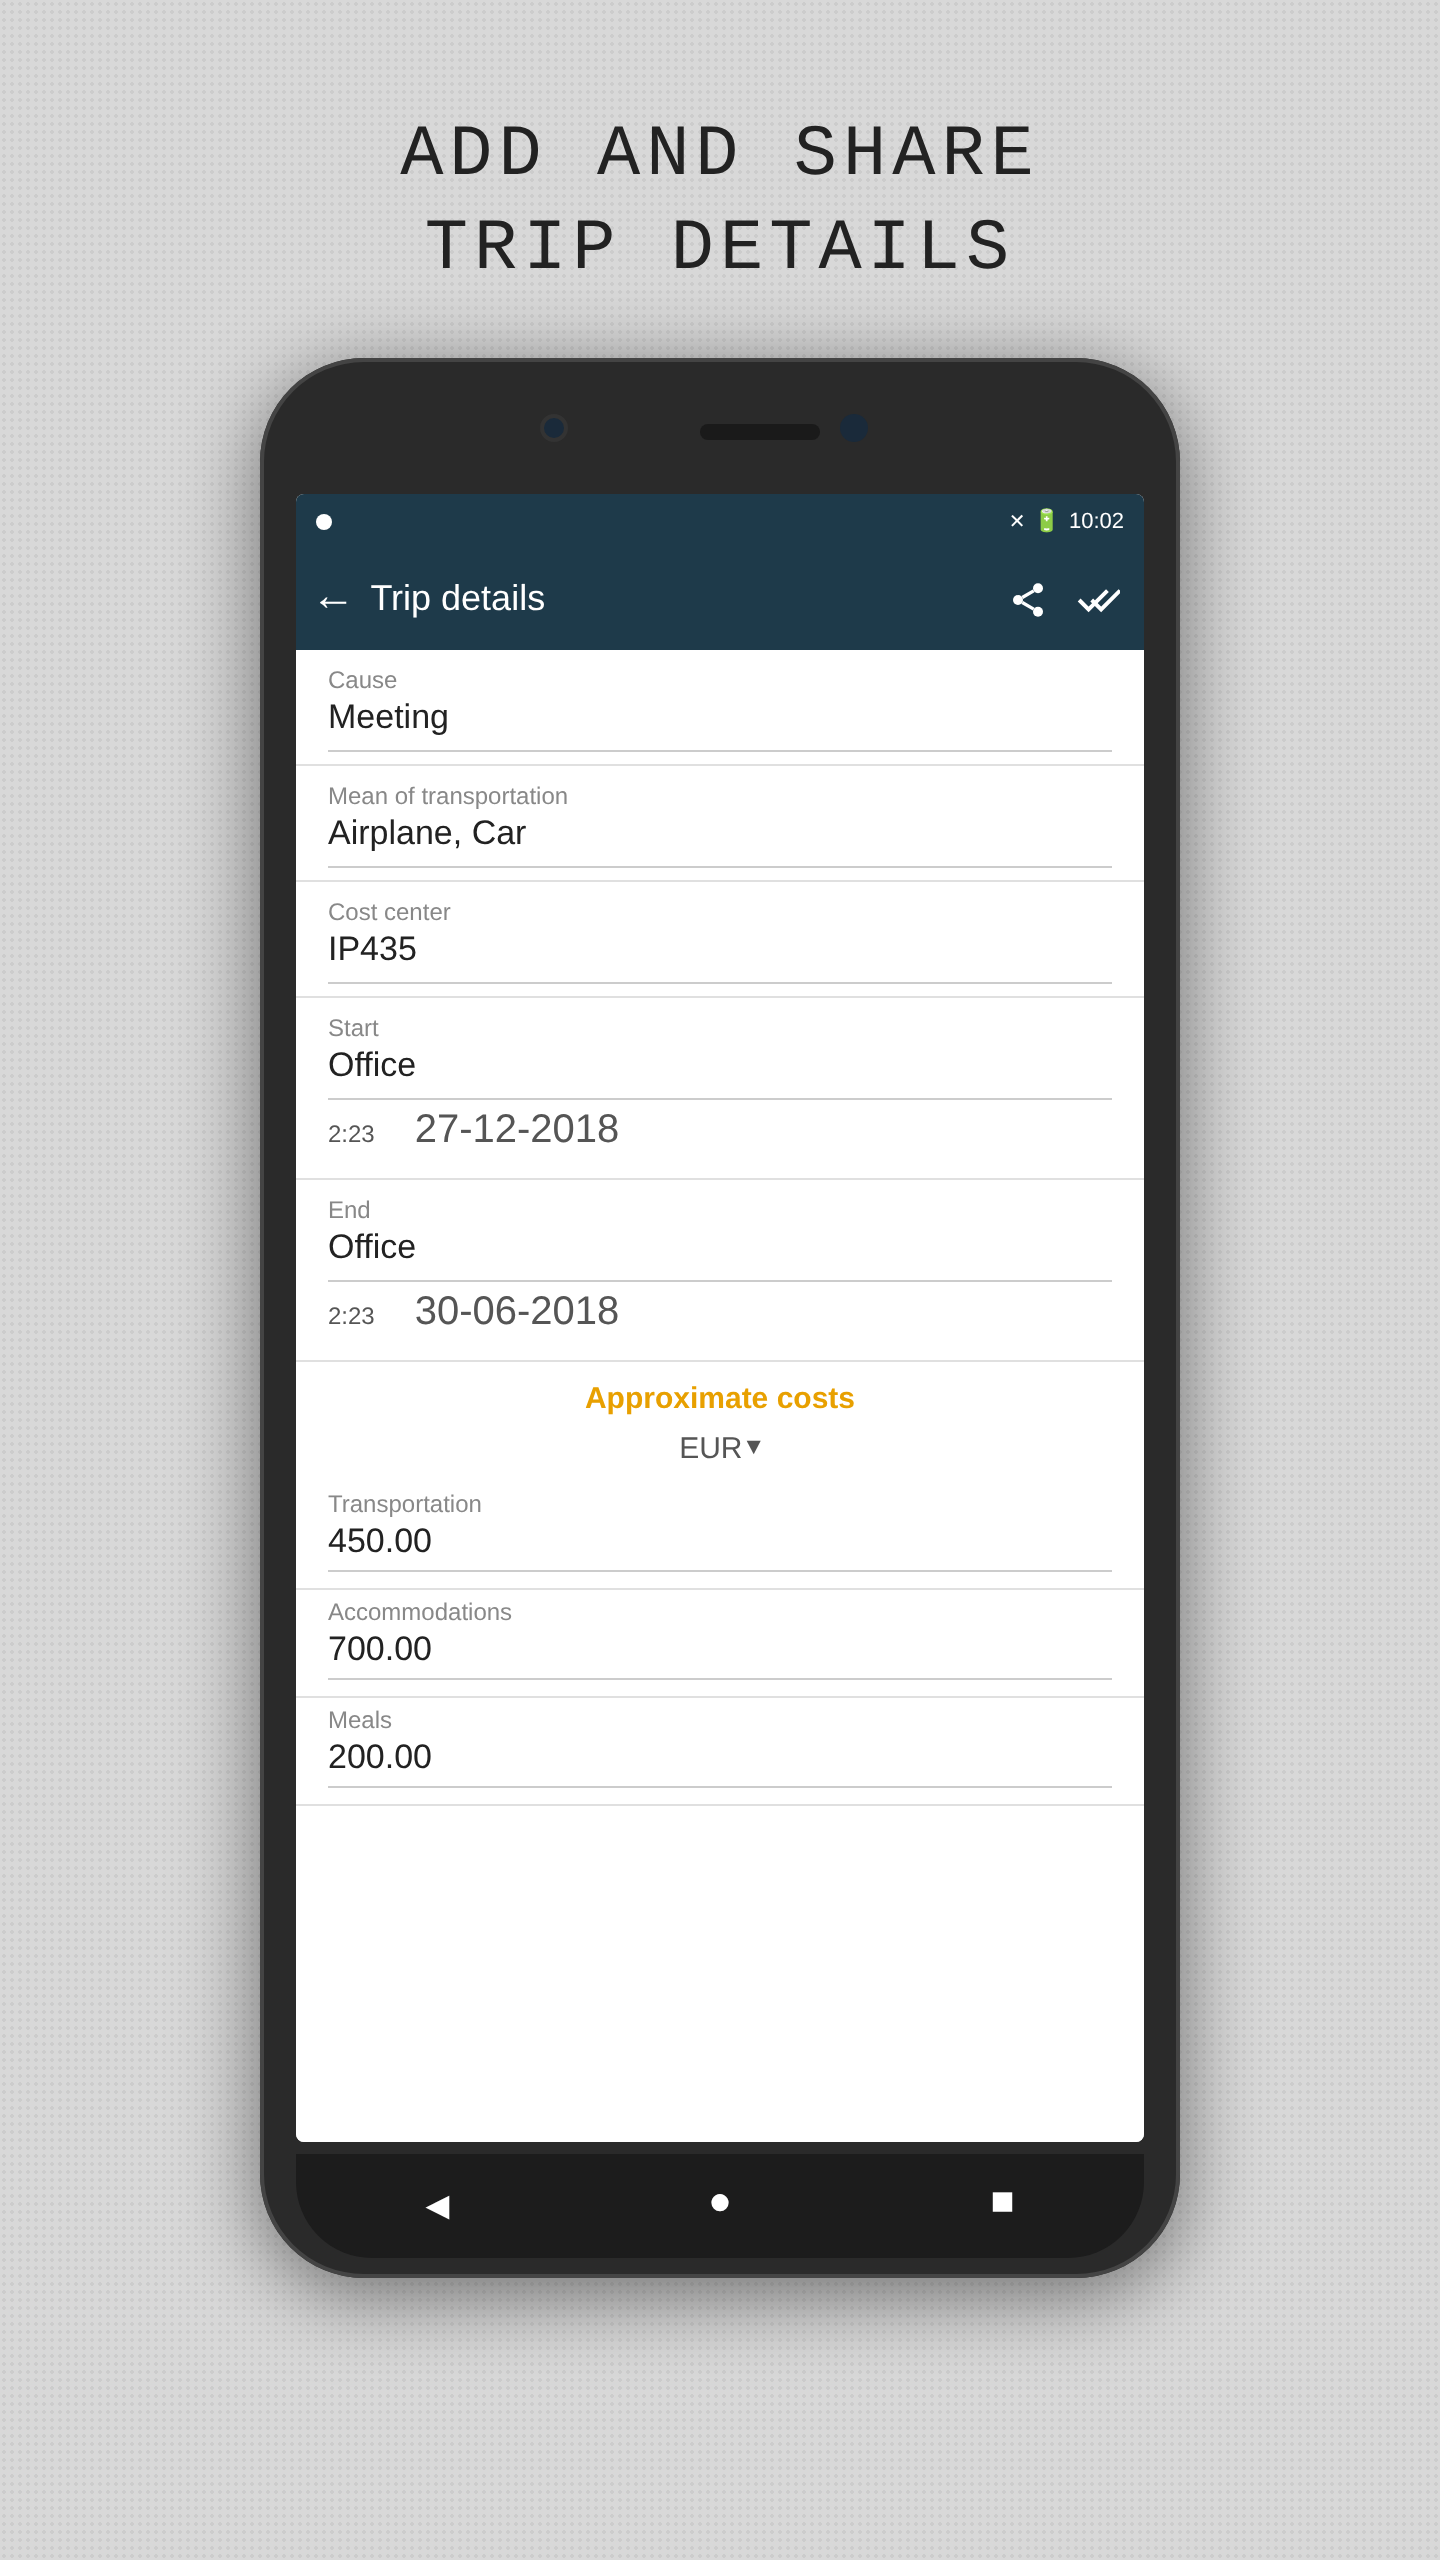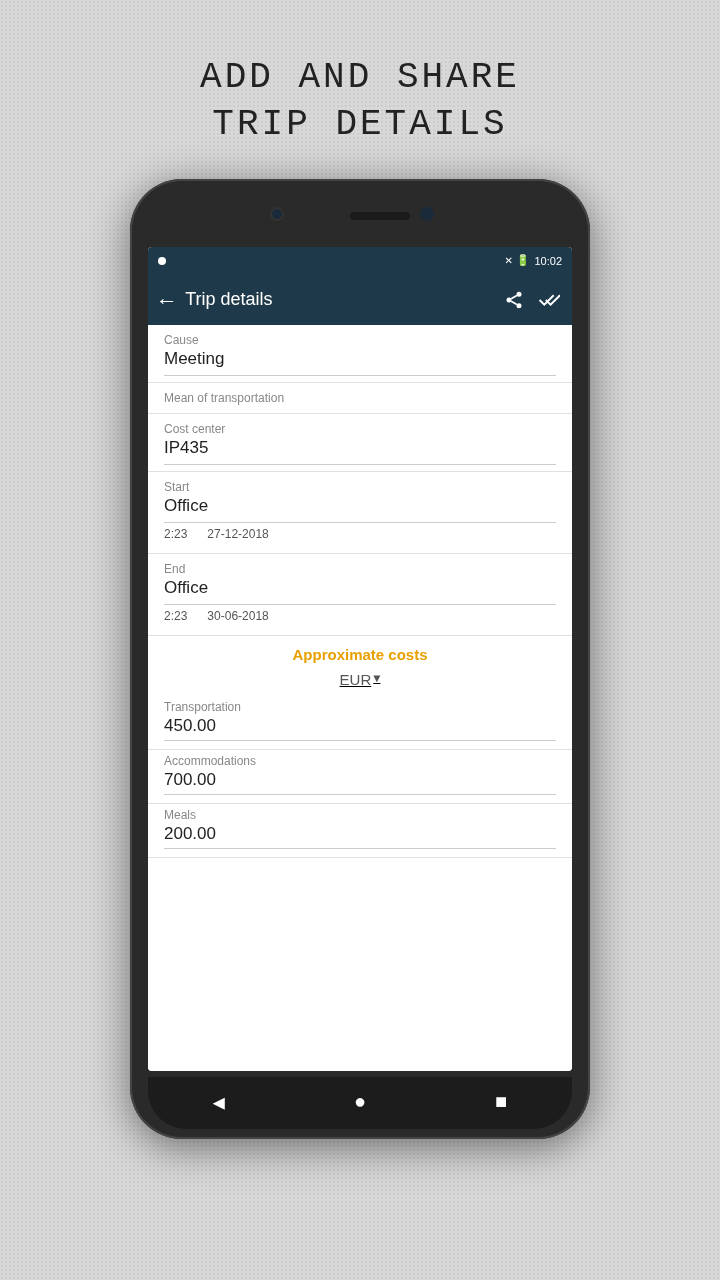--- a/index.html
+++ b/index.html
@@ -225,21 +225,21 @@
       padding: 4px 0 6px 0;
     }
 
     .datetime-time {
       font-size: 12px;
       color: #555;
       font-family: Arial, sans-serif;
     }
 
     .datetime-date {
-      font-size: 12px;
+      font-size: 20px;
       color: #555;
       font-family: Arial, sans-serif;
     }
 
     .approx-costs-row {
       display: flex;
       align-items: center;
       gap: 8px;
       padding: 10px 16px 8px 16px;
       background: #fff;
@@ -250,21 +250,20 @@
       font-size: 15px;
       color: #e8a000;
       font-family: Arial, sans-serif;
       font-weight: bold;
     }
 
     .currency-selector {
       display: flex;
       align-items: center;
       gap: 2px;
-      text-decoration: underline;
     }
 
     .currency-text {
       font-size: 15px;
       color: #555;
       font-family: Arial, sans-serif;
     }
 
     .dropdown-arrow {
       color: #555;
@@ -340,20 +339,21 @@
     <div class="app-content">
 
 
       <div class="field-group" style="padding-top:8px;">
         <div class="field-label-gray">Cause</div>
         <span class="field-value-normal">Meeting</span>
       </div>
 
       <div class="field-group" style="padding-top:8px;">
         <div class="field-label-gray">Mean of transportation</div>
+        <span class="field-value-normal">Airplane, Car</span>
       </div>
 
       <div class="field-group" style="padding-top:8px;">
         <div class="field-label-gray">Cost center</div>
         <span class="field-value-normal">IP435</span>
       </div>
 
       <div class="field-group" style="padding-top:8px;">
         <div class="field-label-gray">Start</div>
         <span class="field-value-normal">Office</span>

